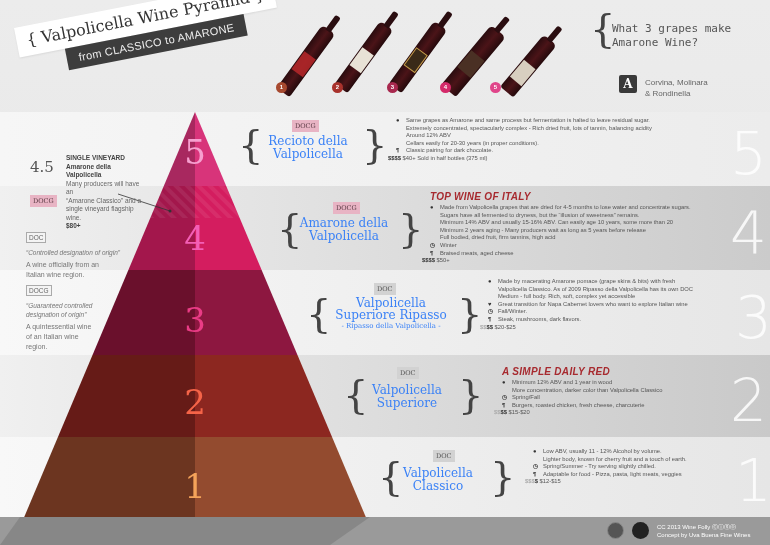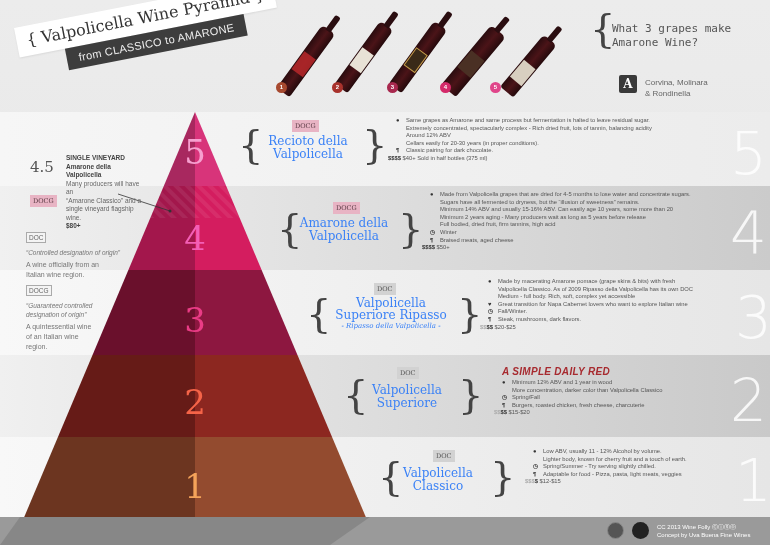--- a/index.html
+++ b/index.html
@@ -200,37 +200,38 @@
 <div class="bignum" style="left:730px;top:125px;">5</div>
 
 <div class="abs tag-docg-pink" style="left:333px;top:202px;">DOCG</div>
 <div class="brace" style="left:277px;top:208px;font-size:40px;">{</div>
 <div class="wname" style="left:294px;top:217px;width:100px;font-size:12px;">
   <div>Amarone della</div>
   <div>Valpolicella</div>
 </div>
 <div class="brace" style="left:398px;top:208px;font-size:40px;">}</div>
 <div class="desc" style="left:430px;top:191px;">
+  <div class="desc-h">TOP WINE OF ITALY</div>
   <div class="desc-line"><span class="ic">●</span><span>Made from Valpolicella grapes that are dried for 4-5 months to lose water and concentrate sugars.</span></div>
   <div class="desc-line"><span class="ind"></span><span>Sugars have all fermented to dryness, but the “illusion of sweetness” remains.</span></div>
   <div class="desc-line"><span class="ind"></span><span>Minimum 14% ABV and usually 15-16% ABV. Can easily age 10 years, some more than 20</span></div>
   <div class="desc-line"><span class="ind"></span><span>Minimum 2 years aging - Many producers wait as long as 5 years before release</span></div>
   <div class="desc-line"><span class="ind"></span><span>Full bodied, dried fruit, firm tannins, high acid</span></div>
   <div class="desc-line"><span class="ic">◷</span><span>Winter</span></div>
   <div class="desc-line"><span class="ic">¶</span><span>Braised meats, aged cheese</span></div>
   <div class="desc-line" style="margin-left:-8px;"><span class="dollar"><span class="dim"></span><span>$$$$</span></span> <span>$50+</span></div>
 </div>
 <div class="bignum" style="left:730px;top:204px;">4</div>
 
 <div class="abs tag-doc-gray" style="left:374px;top:283px;">DOC</div>
 <div class="brace" style="left:306px;top:293px;font-size:40px;">{</div>
 <div class="wname" style="left:326px;top:297px;width:130px;font-size:12px;line-height:12px;">
   <div>Valpolicella</div>
   <div>Superiore Ripasso</div>
-  <div style="font-size:7px;line-height:10px;font-style:italic;">- Ripasso della Valpolicella -</div>
+  <div style="font-size:7px;line-height:10px;">- Ripasso della Valpolicella -</div>
 </div>
 <div class="brace" style="left:457px;top:293px;font-size:40px;">}</div>
 <div class="desc" style="left:488px;top:278px;">
   <div class="desc-line"><span class="ic">●</span><span>Made by macerating Amarone pomace (grape skins &amp; bits) with fresh</span></div>
   <div class="desc-line"><span class="ind"></span><span>Valpolicella Classico. As of 2009 Ripasso della Valpolicella has its own DOC</span></div>
   <div class="desc-line"><span class="ind"></span><span>Medium - full body. Rich, soft, complex yet accessible</span></div>
   <div class="desc-line"><span class="ic">♥</span><span>Great transition for Napa Cabernet lovers who want to explore Italian wine</span></div>
   <div class="desc-line"><span class="ic">◷</span><span>Fall/Winter.</span></div>
   <div class="desc-line"><span class="ic">¶</span><span>Steak, mushrooms, dark flavors.</span></div>
   <div class="desc-line" style="margin-left:-8px;"><span class="dollar"><span class="dim">$$</span><span>$$</span></span> <span>$20-$25</span></div>

